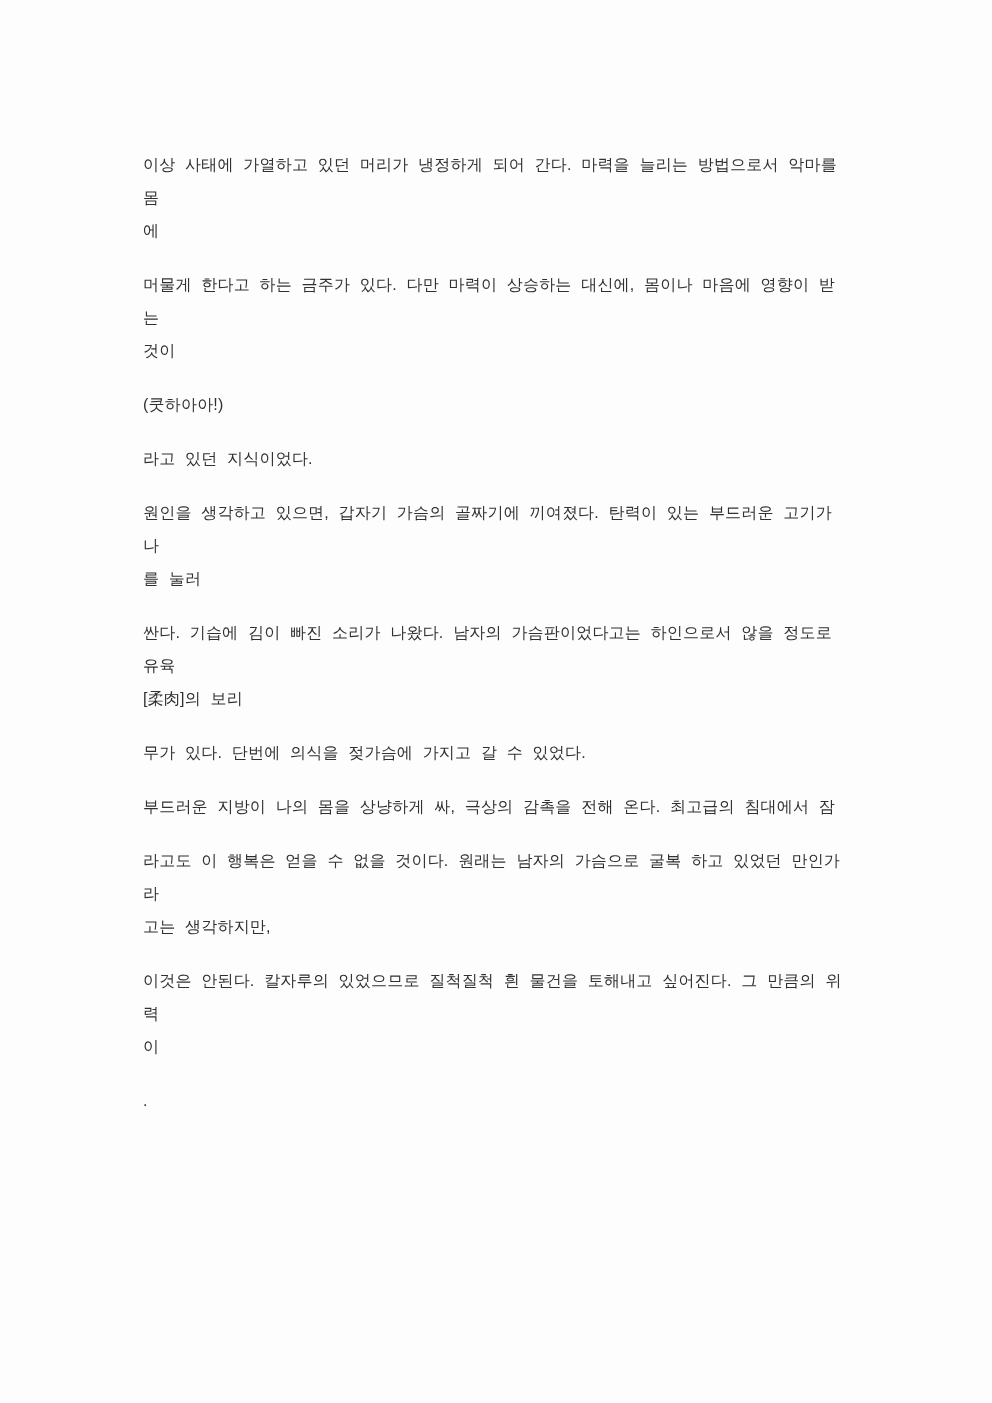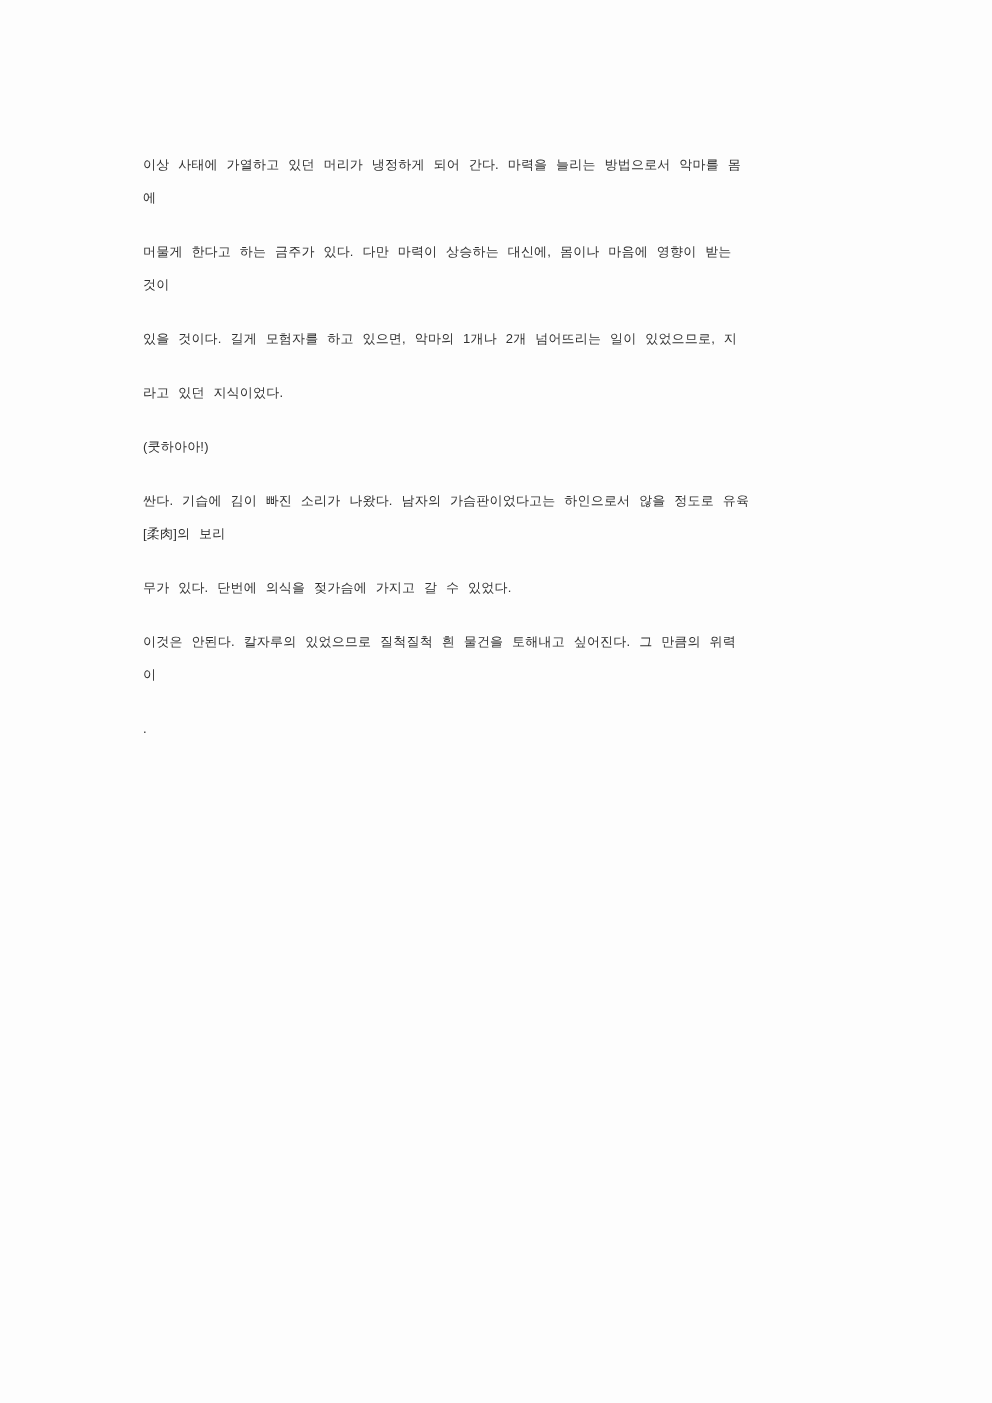--- a/index.html
+++ b/index.html
@@ -13,39 +13,43 @@
     height: 1403px;
     box-sizing: border-box;
     background: #fdfdfd;
     padding: 148px 148px 0 143px;
     overflow: hidden;
     font-family: "Liberation Sans", "DejaVu Sans", sans-serif;
     color: #303030;
   }
   .para {
     margin: 0 0 21px 0;
-    font-size: 13px;
+    font-size: 16px;
     line-height: 33px;
     white-space: pre-line;      
     word-spacing: 5px;          
     letter-spacing: 0.2px;
     text-align: left;
   }
 </style>
 </head>
 <body>
 
 <div class="page">
   <p class="para">이상 사태에 가열하고 있던 머리가 냉정하게 되어 간다. 마력을 늘리는 방법으로서 악마를 몸
 에</p>
   <p class="para">머물게 한다고 하는 금주가 있다. 다만 마력이 상승하는 대신에, 몸이나 마음에 영향이 받는
 것이</p>
-  <p class="para">있을 것이다. 길게 모험자를 하고 있으면, 악마의 1개나 2개 넘어뜨리는 일이 있었으므로, 지</p>
+  <p class="para">(쿳하아아!)</p>
   <p class="para">라고 있던 지식이었다.</p>
-  <p class="para">(쿳하아아!)</p>
+  <p class="para">원인을 생각하고 있으면, 갑자기 가슴의 골짜기에 끼여졌다. 탄력이 있는 부드러운 고기가 나
+를 눌러</p>
   <p class="para">싼다. 기습에 김이 빠진 소리가 나왔다. 남자의 가슴판이었다고는 하인으로서 않을 정도로 유육
 [柔肉]의 보리</p>
   <p class="para">무가 있다. 단번에 의식을 젖가슴에 가지고 갈 수 있었다.</p>
+  <p class="para">부드러운 지방이 나의 몸을 상냥하게 싸, 극상의 감촉을 전해 온다. 최고급의 침대에서 잠</p>
+  <p class="para">라고도 이 행복은 얻을 수 없을 것이다. 원래는 남자의 가슴으로 굴복 하고 있었던 만인가라
+고는 생각하지만,</p>
   <p class="para">이것은 안된다. 칼자루의 있었으므로 질척질척 흰 물건을 토해내고 싶어진다. 그 만큼의 위력
 이</p>
   <p class="para">.</p>
 
 </div>
 
 </body></html>

